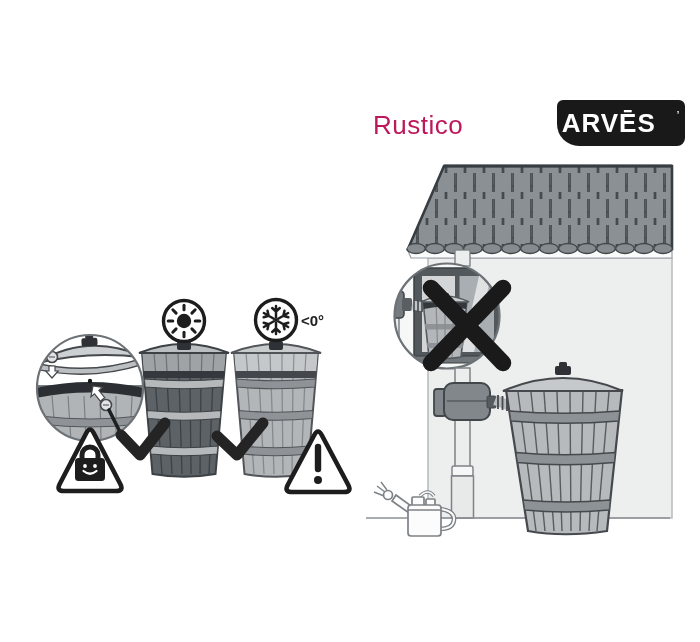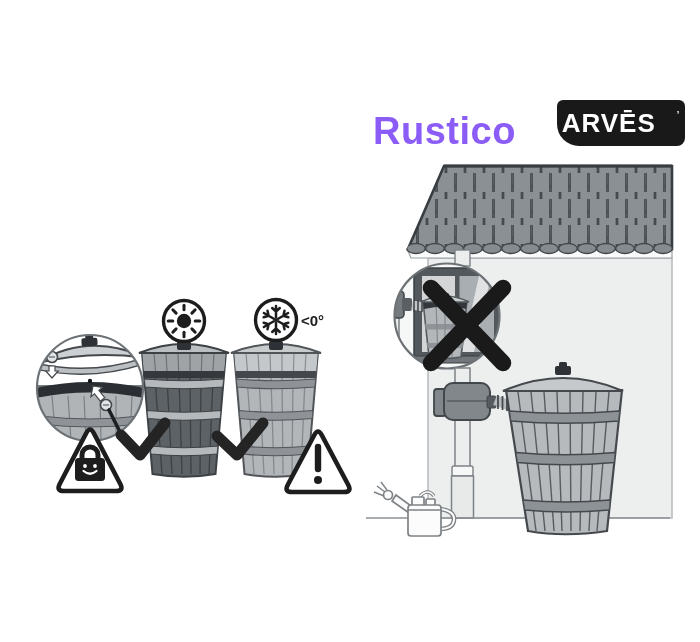--- a/index.html
+++ b/index.html
@@ -1,19 +1,19 @@
 <!DOCTYPE html>
 <html><head>
 <meta charset="utf-8">
 <style>
   html,body{margin:0;padding:0;background:#fff;}
   .canvas{position:relative;width:700px;height:642px;background:#ffffff;overflow:hidden;
           font-family:"Liberation Sans",sans-serif;}
-  .title{position:absolute;left:373px;top:110px;font-size:38px;font-weight:bold;
-         color:#8b5cf6;letter-spacing:.5px;}
+  .title{position:absolute;left:373px;top:110px;font-size:26px;font-weight:normal;
+         color:#be185d;letter-spacing:.5px;}
   .logo{position:absolute;left:557px;top:100px;width:128px;height:46px;background:#191919;
         border-radius:6px 6px 8px 22px;display:flex;align-items:center;justify-content:center;
         color:#fff;font-weight:bold;font-size:26px;letter-spacing:1px;gap:20px;}
   .logo .tm{font-size:9px;align-self:flex-start;margin-top:9px;margin-left:1px;}
   svg{position:absolute;left:0;top:0;}
   text{font-family:"Liberation Sans",sans-serif;}
 </style>
 </head>
 <body>
 

